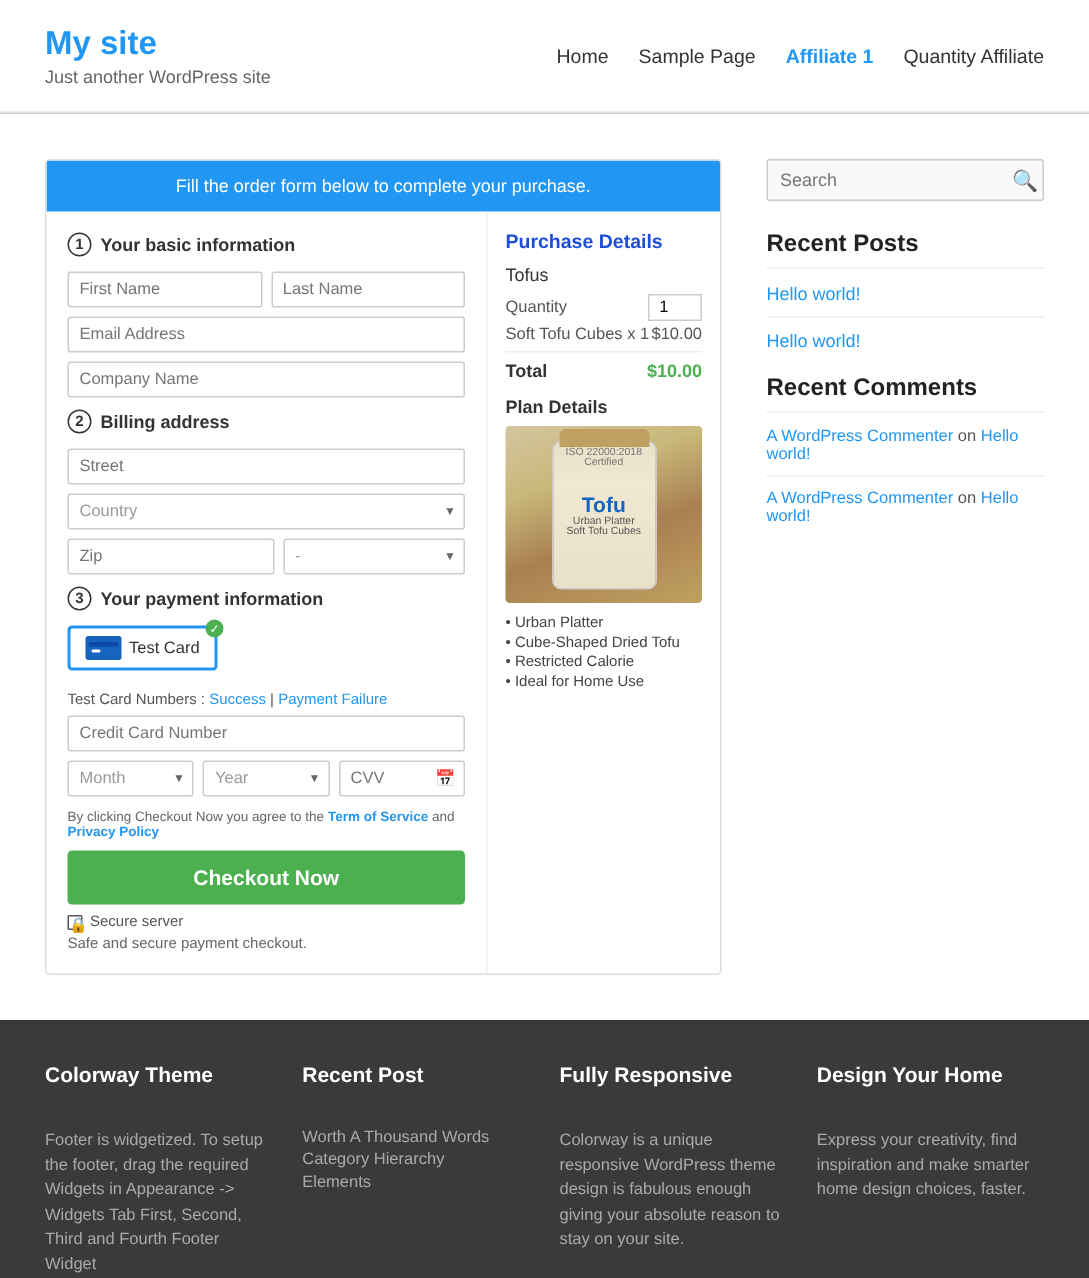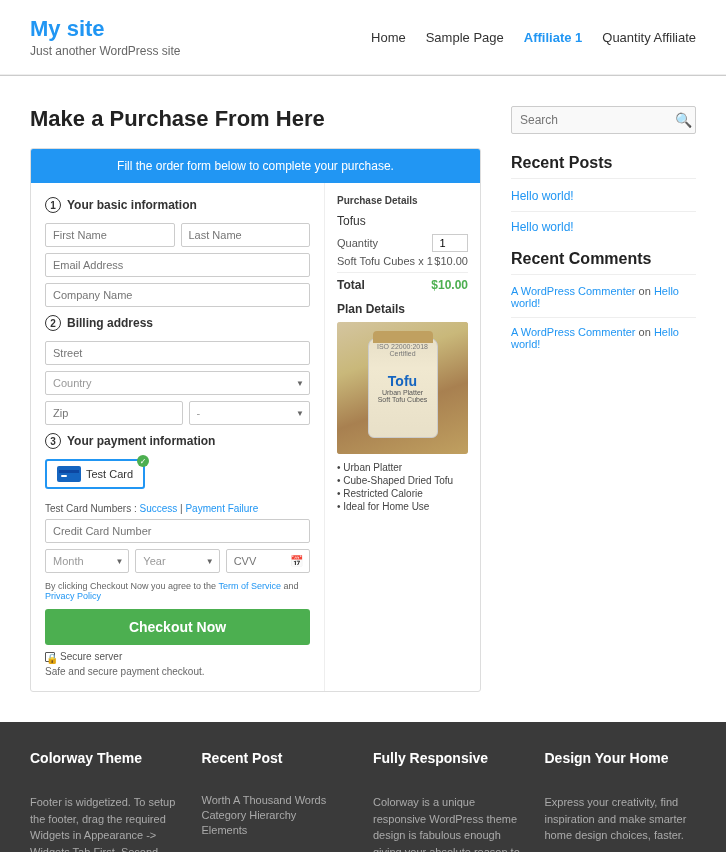--- a/index.html
+++ b/index.html
@@ -133,21 +133,21 @@
       border-radius: 2px;
       display: flex;
       align-items: center;
       justify-content: center;
     }
 
     .test-card-note { font-size: 10px; color: #555; margin-bottom: 5px; }
     .test-card-note a { color: #2196F3; text-decoration: none; }
 
     .terms-note { font-size: 9px; color: #666; margin: 8px 0; }
-    .terms-note a { color: #2196F3; text-decoration: none; }
+    .terms-note a { color: #2196F3; text-decoration: none; font-weight: bold; }
 
     .checkout-btn {
       background: #4CAF50;
       color: #fff;
       border: none;
       padding: 10px 18px;
       border-radius: 3px;
       font-size: 14px;
       font-weight: bold;
       cursor: pointer;
@@ -165,23 +165,23 @@
     }
     .secure-icon {
       width: 10px;
       height: 10px;
       border: 1px solid #555;
       border-radius: 1px;
     }
 
     
     .purchase-details-title {
-      font-size: 10px;
-      font-weight: bold;
-      color: #404040;
+      font-size: 13px;
+      font-weight: bold;
+      color: #1d4ed8;
       margin-bottom: 8px;
     }
     .product-name { font-size: 12px; font-weight: normal; margin-bottom: 6px; }
     .detail-row {
       display: flex;
       justify-content: space-between;
       font-size: 11px;
       margin-bottom: 3px;
       color: #555;
       align-items: center;
@@ -205,21 +205,21 @@
 
     .plan-details-title {
       font-size: 12px;
       font-weight: bold;
       color: #333;
       margin: 10px 0 6px;
     }
 
     .product-image {
       width: 100%;
-      height: 132px;
+      height: 118px;
       background: linear-gradient(135deg, #e8d5b7 0%, #c9a87c 40%, #b8956a 60%, #e8d5b7 100%);
       border-radius: 3px;
       margin-bottom: 8px;
       display: flex;
       justify-content: center;
       position: relative;
       overflow: hidden;
     }
     .tofu-jar {
       width: 70px;
@@ -387,21 +387,20 @@
     <a class="nav-link" href="#">Home</a>
     <a class="nav-link" href="#">Sample Page</a>
     <a class="nav-link active" href="#">Affiliate 1</a>
     <a class="nav-link" href="#">Quantity Affiliate</a>
   </nav>
 </header>
 <hr style="border:none;border-top:1px solid #ccc;margin:0 0 0 0;">
 
 <div class="main-content">
   <div class="content-area">
-    <h1 class="page-title">Make a Purchase From Here</h1>
 
     <div class="purchase-form-container">
       <div class="form-header">Fill the order form below to complete your purchase.</div>
       <div class="form-body">
 
         <div class="form-left">
 
           
           <div class="section-header">
             <span class="section-number">1</span>

